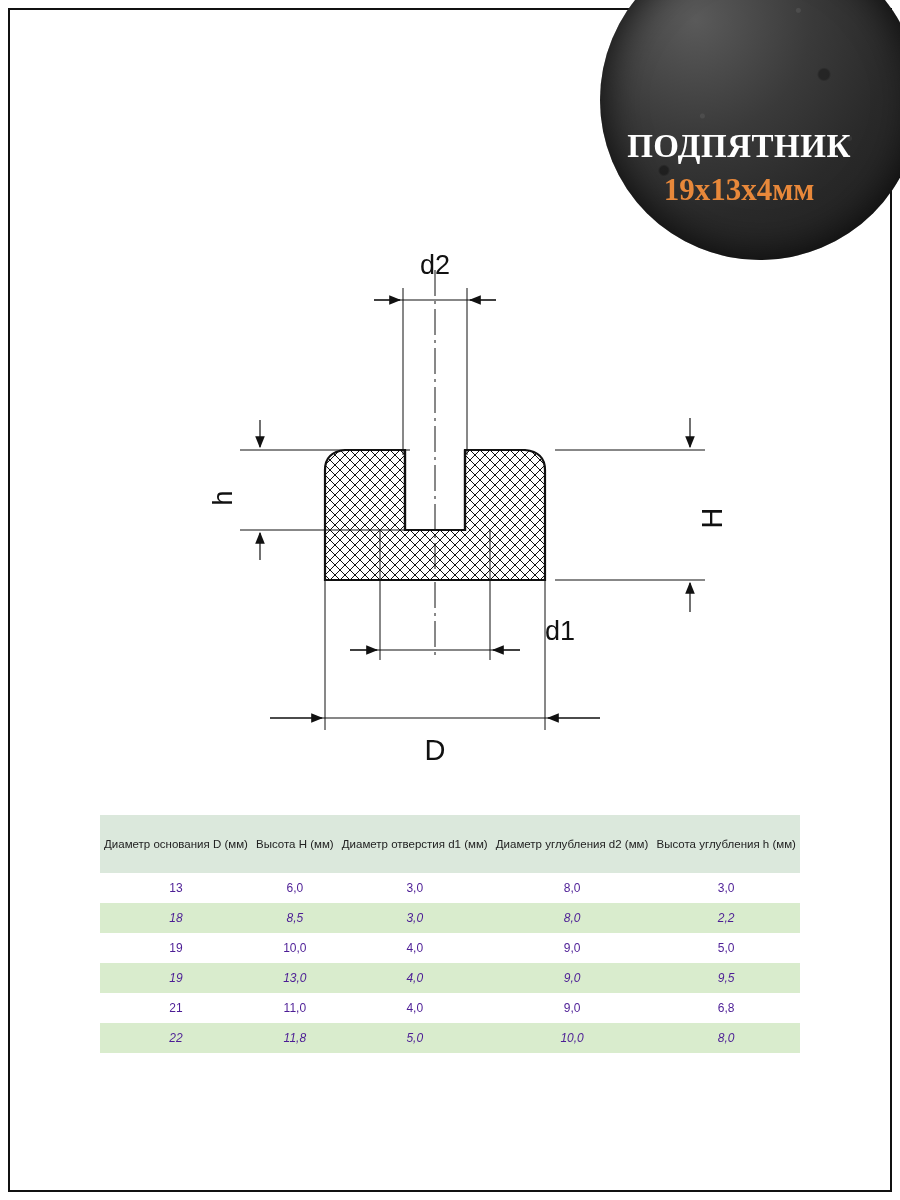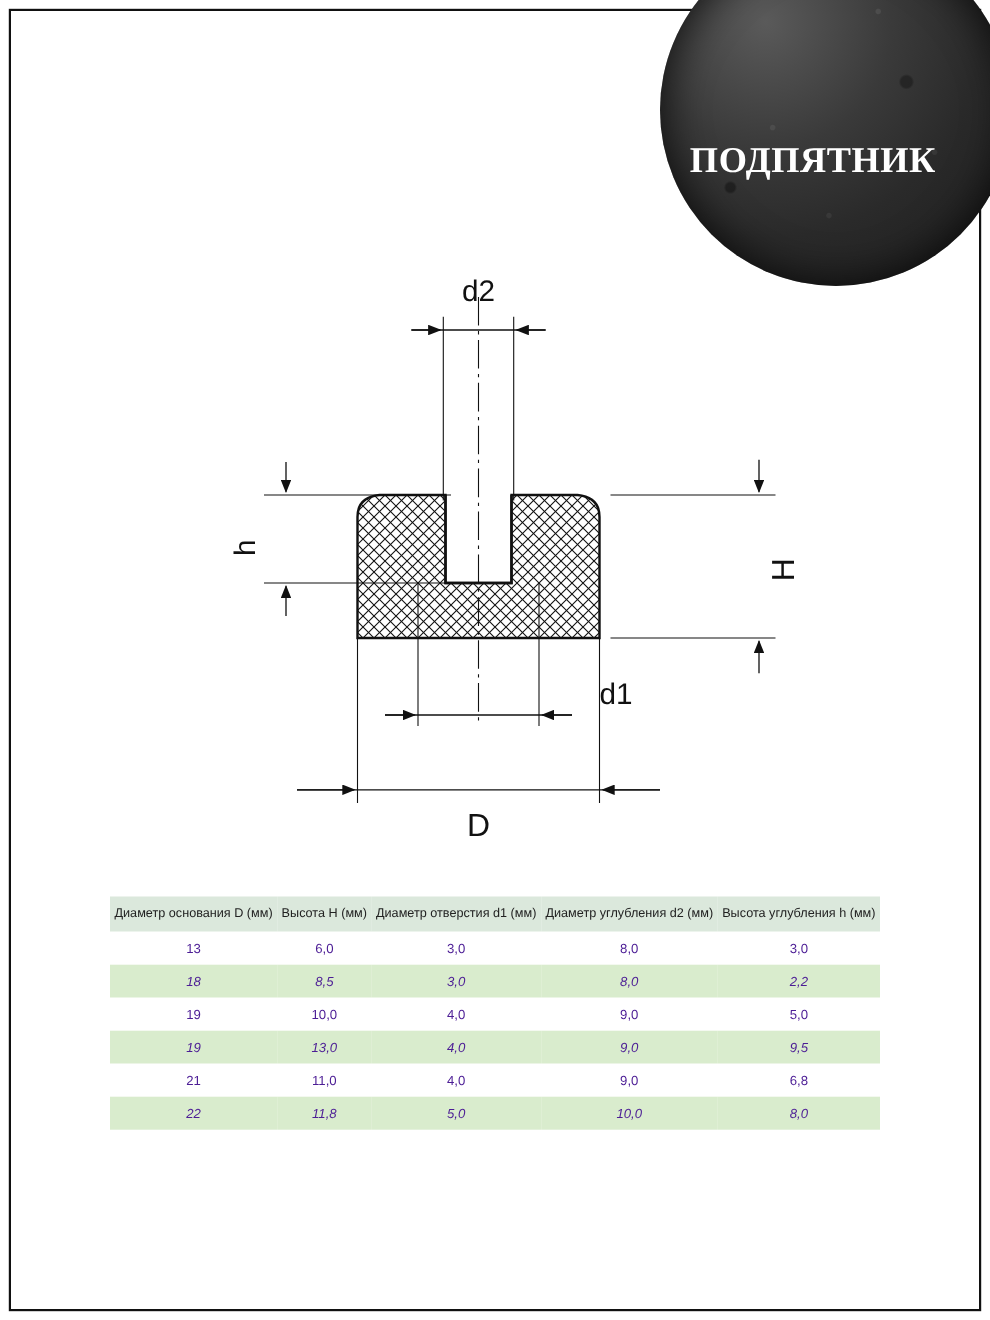--- a/index.html
+++ b/index.html
@@ -30,37 +30,38 @@
      font-size:33px;font-weight:bold;letter-spacing:.5px;font-family:"Liberation Serif",serif;}
   .badge-size{position:absolute;right:16px;top:172px;width:290px;text-align:center;color:#e8883a;
      font-size:31px;font-weight:bold;font-family:"Liberation Serif",serif;}
 
   
   .drawing{position:absolute;left:160px;top:240px;width:620px;height:540px;}
 
   
   .table-wrap{position:absolute;left:100px;top:815px;width:700px;}
   table{border-collapse:collapse;width:700px;}
-  th{background:#dbe8dc;color:#222;font-size:11.5px;font-weight:normal;padding:9px 4px;line-height:1.25;text-align:center;vertical-align:middle;}
+  th{background:#dbe8dc;color:#222;font-size:11.5px;font-weight:normal;padding:22px 4px;line-height:1.25;text-align:center;vertical-align:middle;}
   td{font-size:12px;color:#4c1d95;padding:8px 4px;text-align:center;}
   tr.alt td{background:#d9eccd;font-style:italic;}
   tr.plain td{background:#ffffff;}
 </style>
 </head>
 <body>
 
 <div class="page">
 
   <div class="frame"></div>
 
   <div class="badge">
     <div class="badge-circle">
       <div class="badge-noise"></div>
     </div>
     <div class="badge-title">ПОДПЯТНИК</div>
+    <div class="badge-size">19x13x4мм</div>
   </div>
 
   <div class="drawing">
     <svg width="620" height="540" viewBox="0 0 620 540">
       <defs>
         <pattern id="hatch" width="10" height="10" patternUnits="userSpaceOnUse">
           <path d="M0,10 l10,-10 M-2,2 l4,-4 M8,12 l4,-4" stroke="#111" stroke-width="1"></path>
           <path d="M0,0 l10,10 M-2,8 l4,4 M8,-2 l4,4" stroke="#111" stroke-width="1"></path>
         </pattern>
         <marker id="ar" markerWidth="10" markerHeight="8" refX="9" refY="4" orient="auto">

